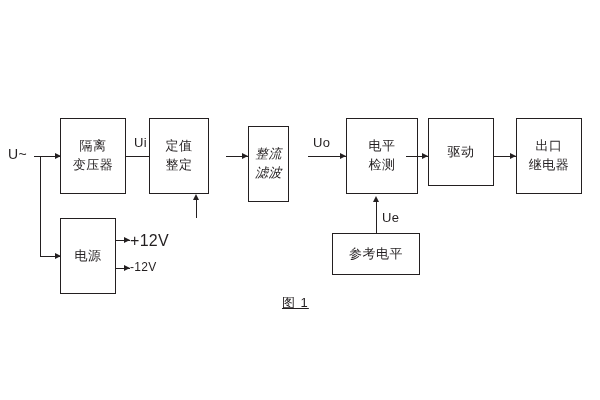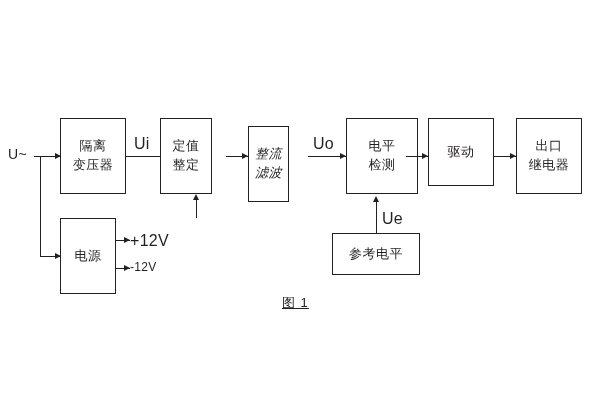--- a/index.html
+++ b/index.html
@@ -31,21 +31,21 @@
     color: #231f20;
     line-height: 1.45;
     letter-spacing: 0.5px;
   }
   .box span {
     display: block;
     white-space: nowrap;
   }
   .lbl {
     position: absolute;
-    font-size: 16px;
+    font-size: 13px;
     color: #231f20;
     white-space: nowrap;
     letter-spacing: 0.3px;
   }
   .hline {
     position: absolute;
     height: 1px;
     background: #231f20;
   }
   .vline {
@@ -93,21 +93,21 @@
 
   <div class="box" style="left:60px; top:118px; width:66px; height:76px;">
     <span>隔离</span>
     <span>变压器</span>
   </div>
 
   <div class="hline" style="left:126px; top:156px; width:40px;"></div>
   <div class="arrow-r" style="left:160px; top:152.5px;"></div>
   <div class="lbl" style="left:134px; top:135px;">Ui</div>
 
-  <div class="box" style="left:160px; top:118px; width:52px; height:76px;">
+  <div class="box" style="left:149px; top:118px; width:60px; height:76px;">
     <span>定值</span>
     <span>整定</span>
   </div>
 
   <div class="hline" style="left:226px; top:156px; width:22px;"></div>
   <div class="arrow-r" style="left:242px; top:152.5px;"></div>
 
   <div class="box" style="left:248px; top:126px; width:41px; height:76px;font-style:italic;">
     <span>整流</span>
     <span>滤波</span>

